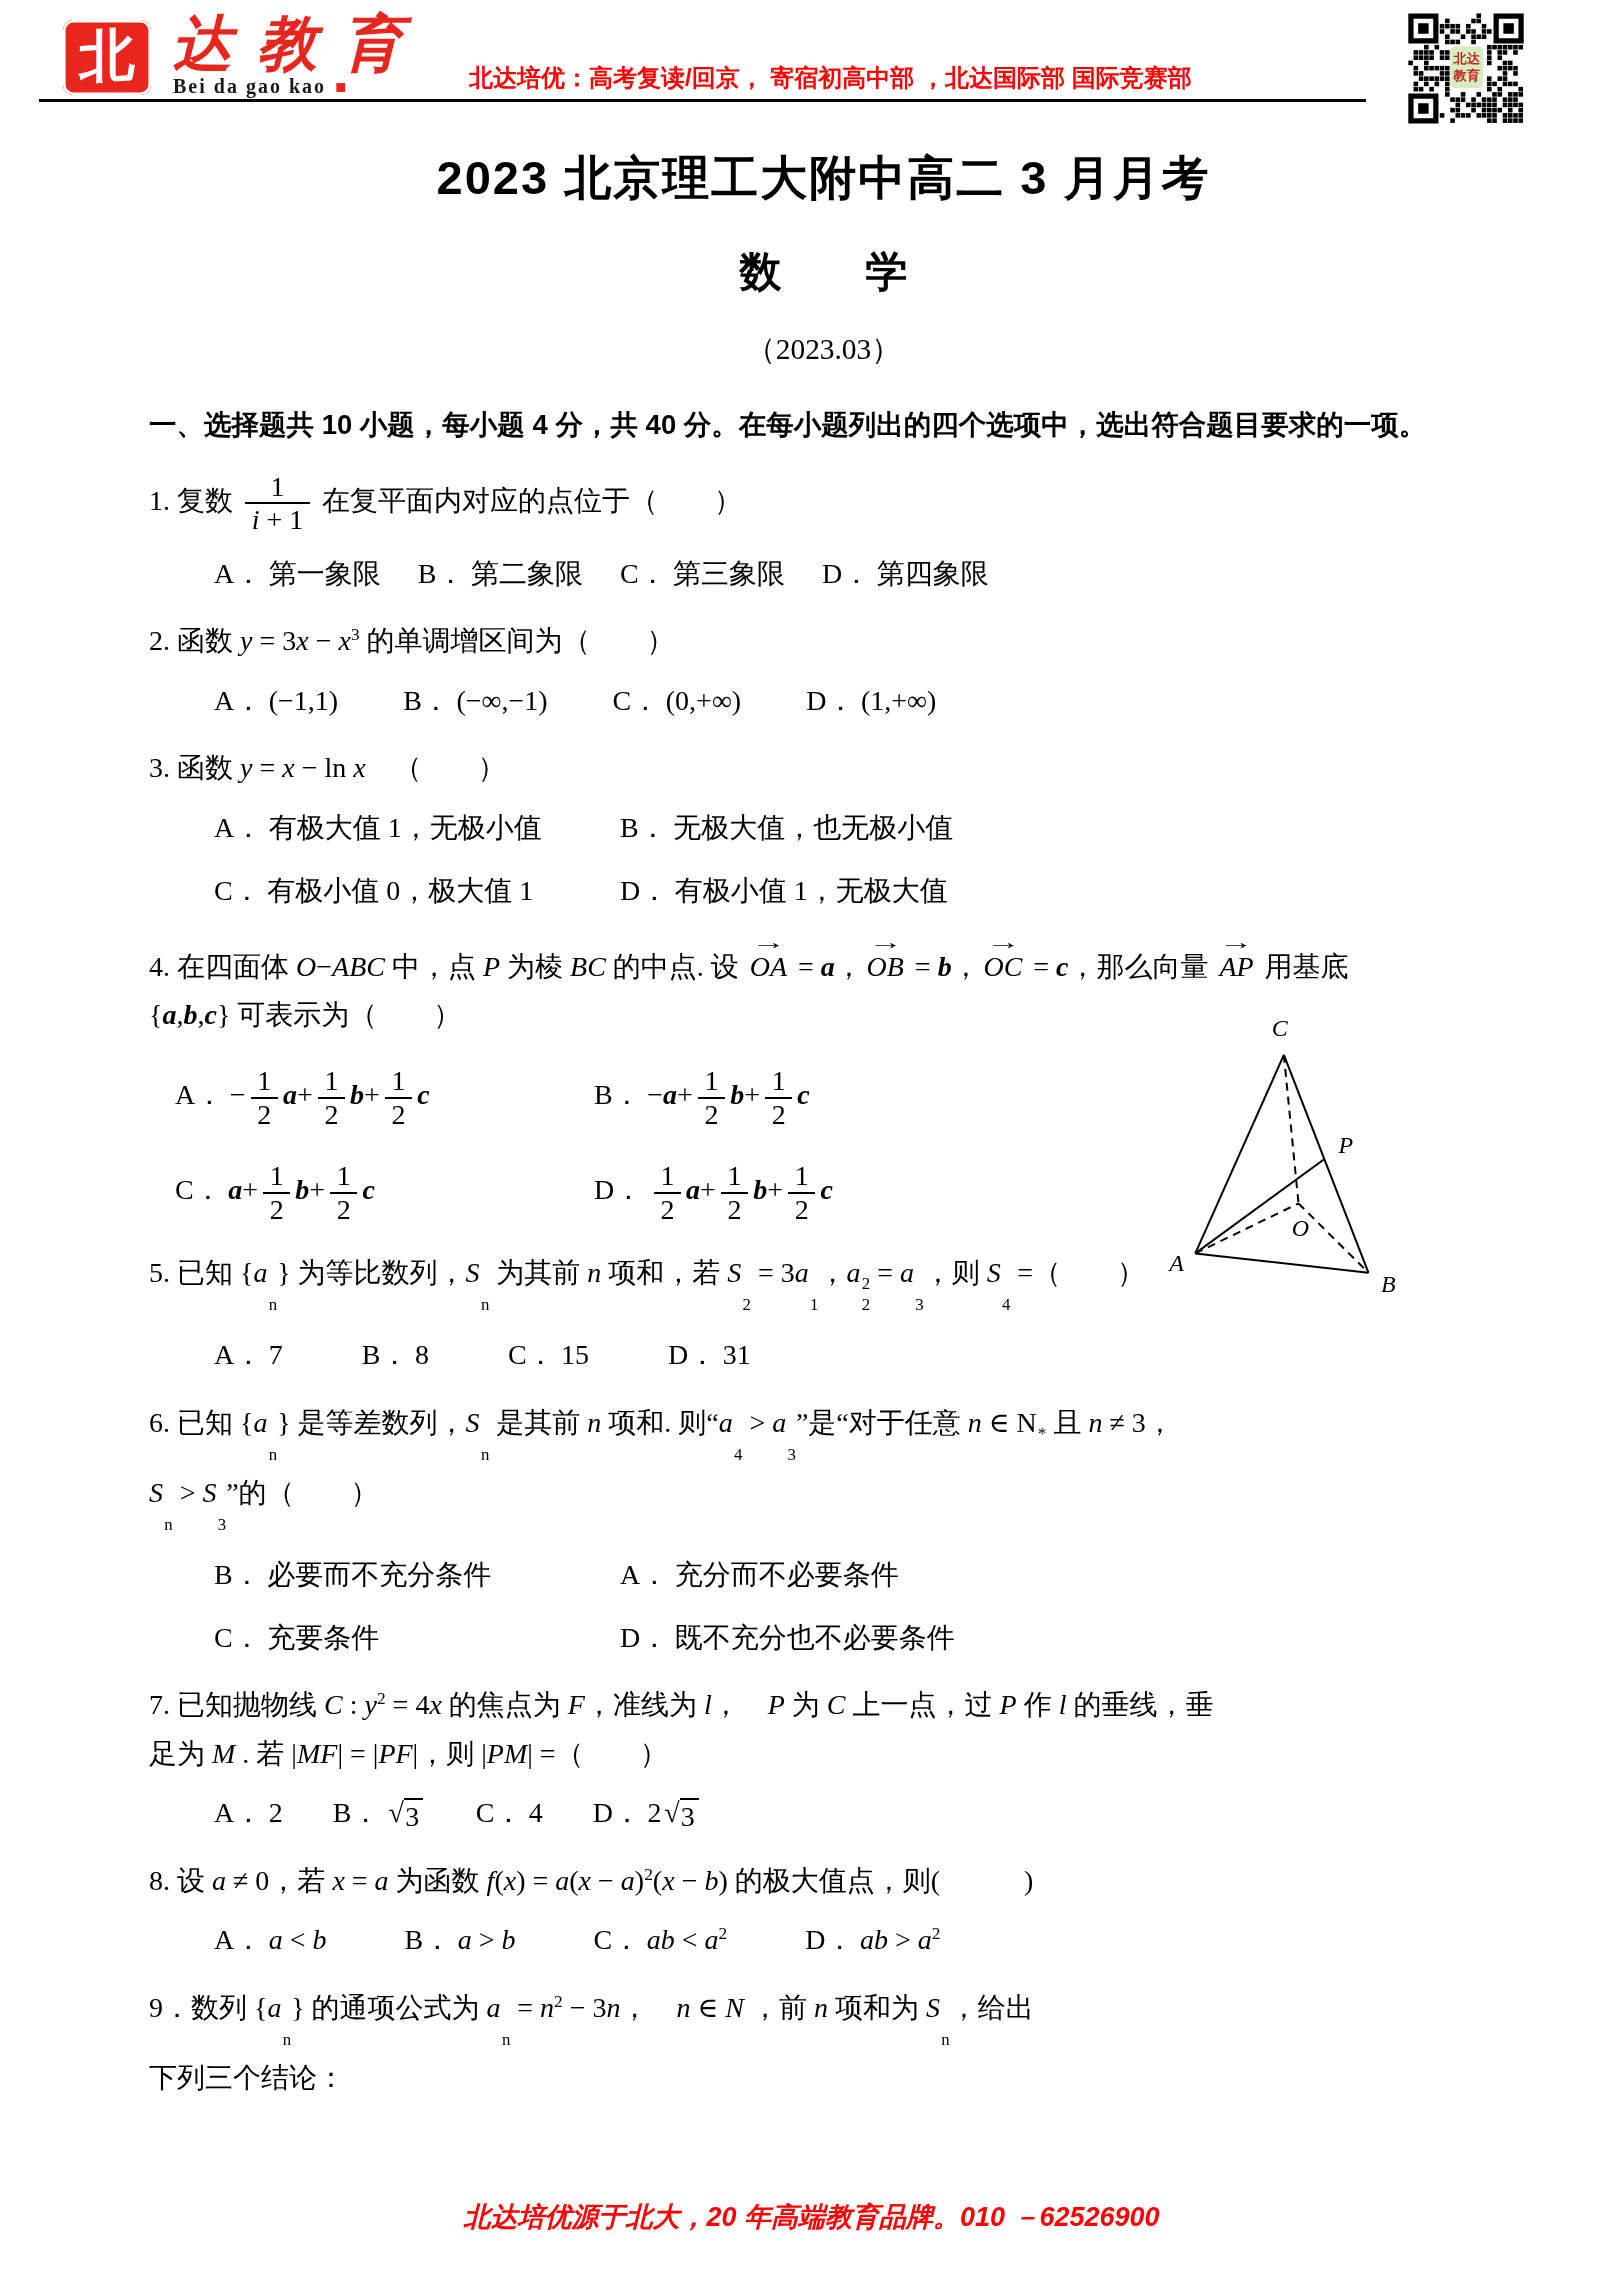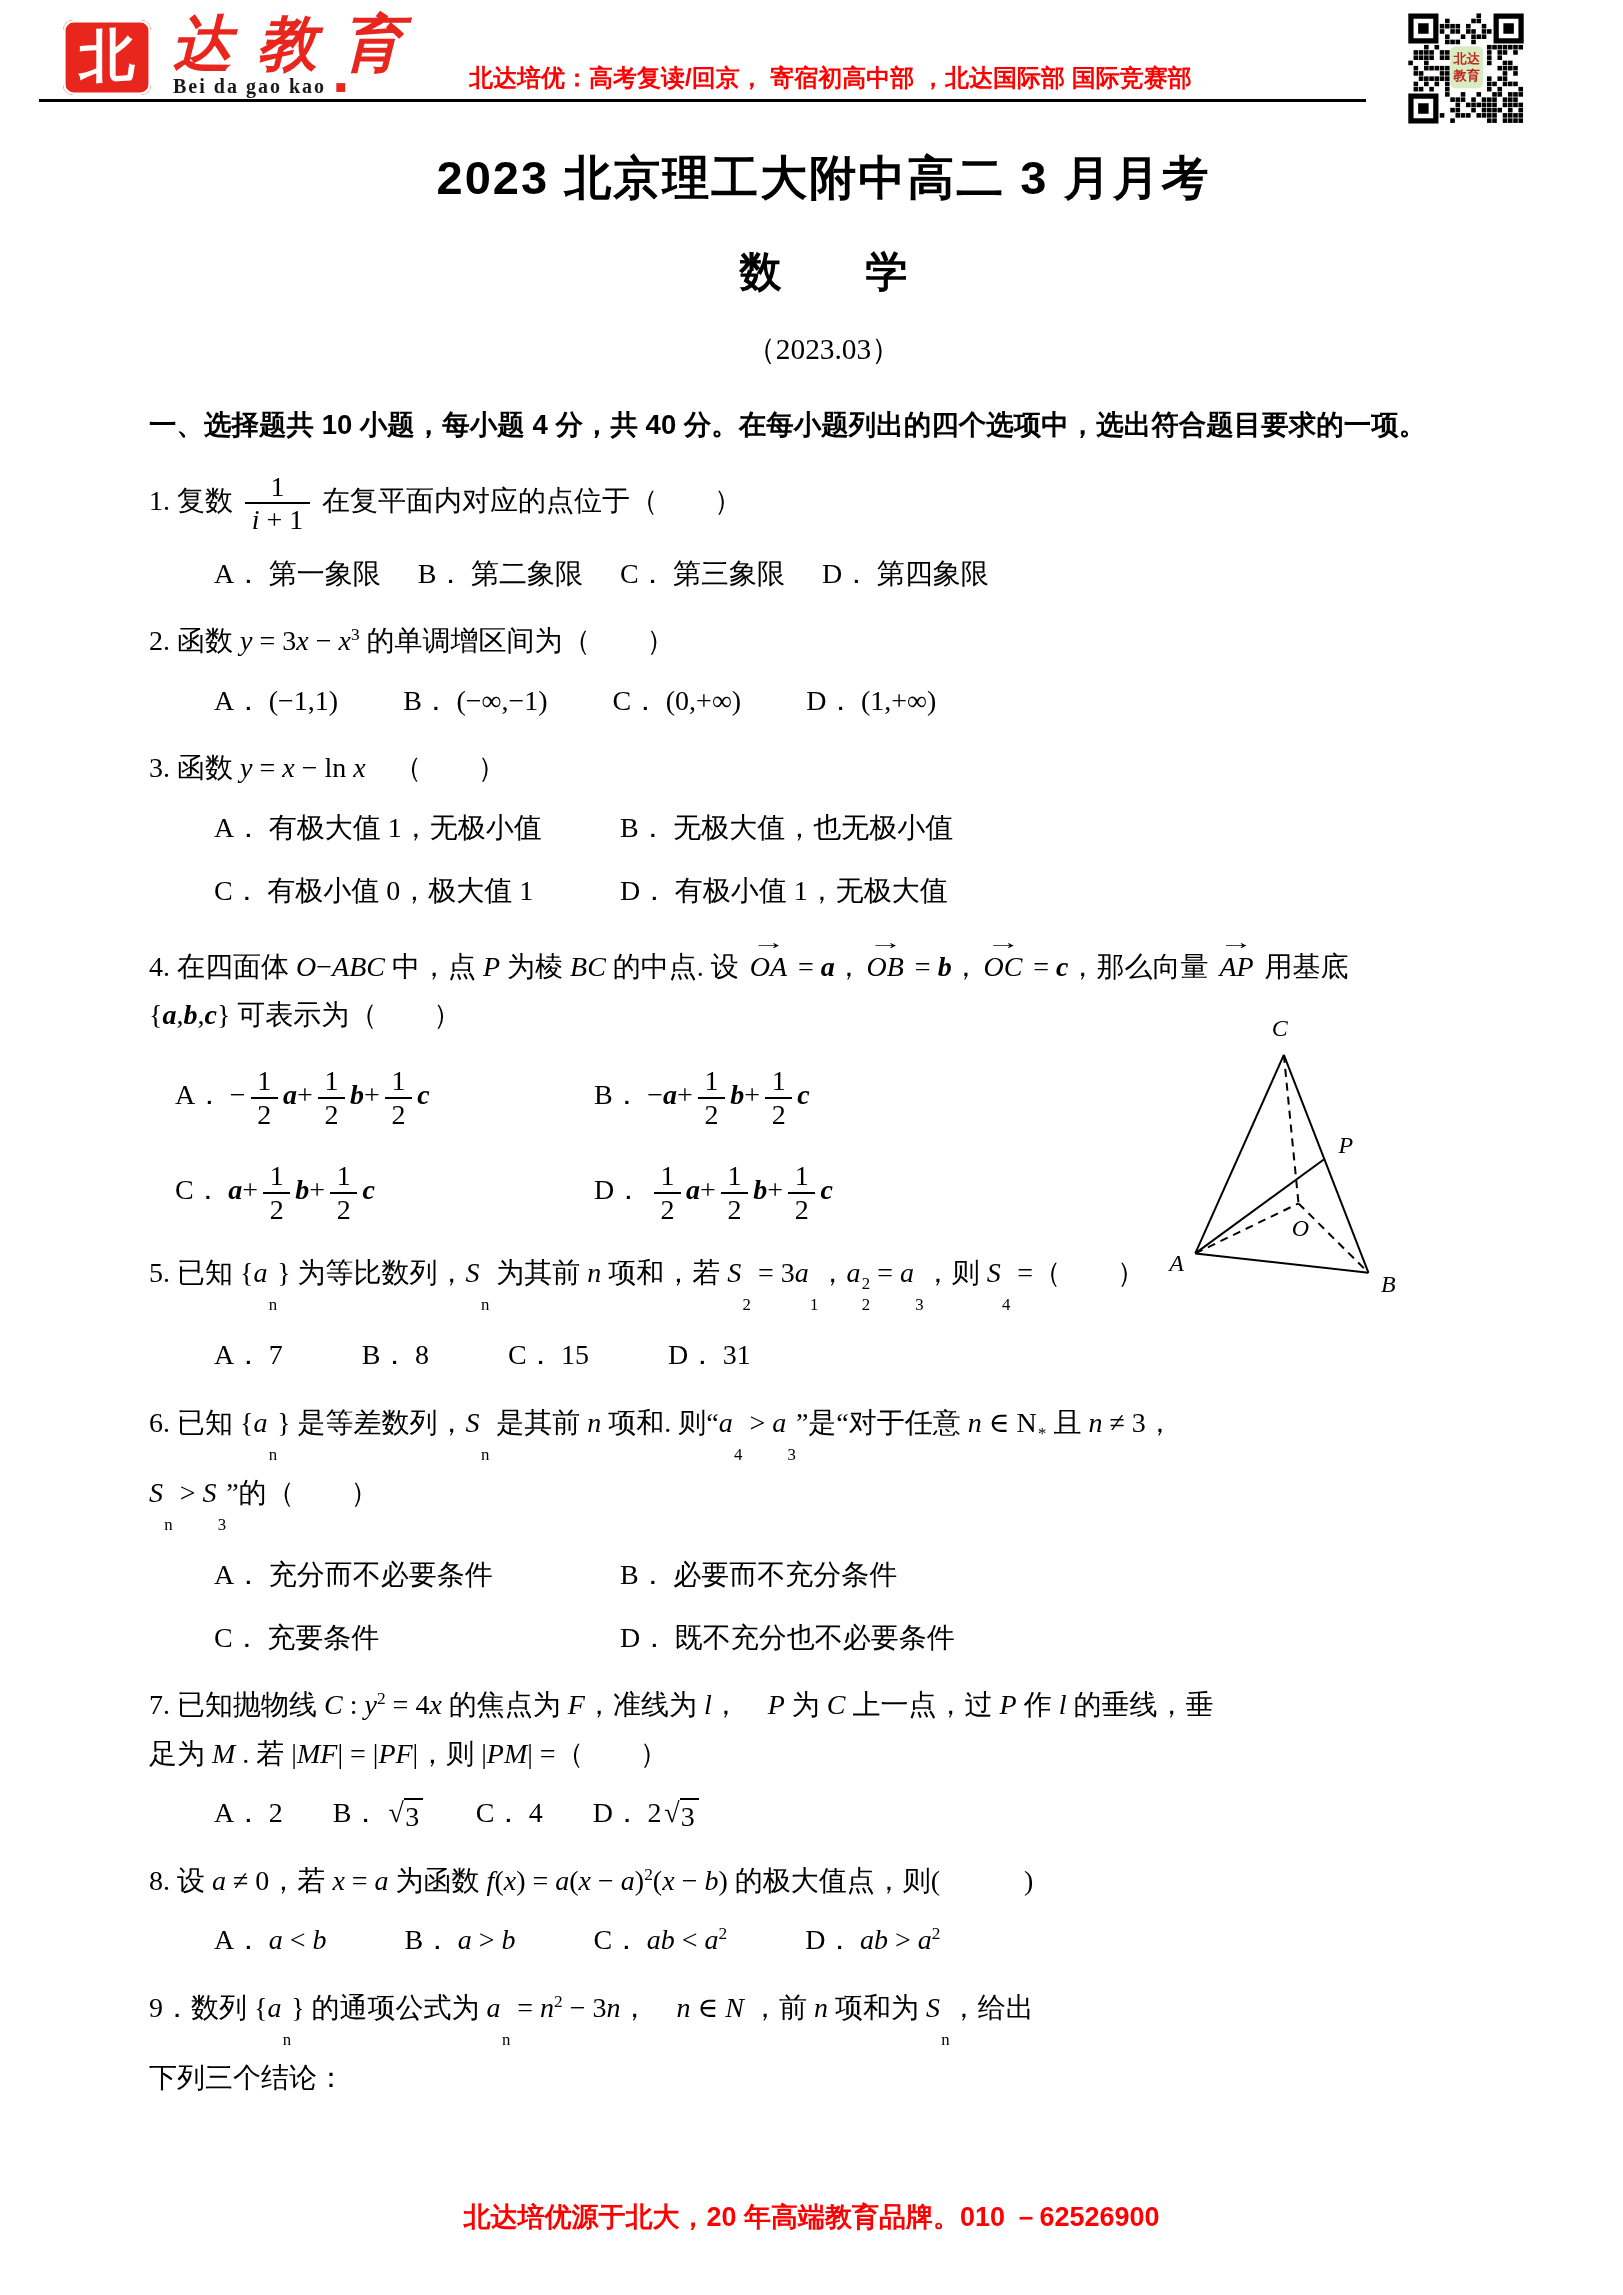--- a/index.html
+++ b/index.html
@@ -88,21 +88,21 @@
   .sqrt{display:inline-flex;align-items:flex-start;margin:0 2.6px;}
   .sqrt .sg{line-height:1.05;}
   .sqrt .rd{border-top:2px solid #000;line-height:1.05;padding:1.3px 3.9px 0 1.3px;}
   
   .fig{position:absolute;right:41px;top:63px;width:293px;height:301px;}
   .fig text{font-size:36px;font-style:italic;font-family:"Liberation Serif","DejaVu Serif",serif;fill:#000;}
   
   .footer-slogan{
     position:absolute;left:0;width:100%;bottom:60px;text-align:center;
     color:red;font-size:27px;font-weight:bold;
-    font-family:"Liberation Sans","DejaVu Sans",sans-serif;white-space:nowrap;
+    font-family:"Liberation Sans","DejaVu Sans",sans-serif;white-space:nowrap;font-style:italic;
   }
   .page-number{position:absolute;left:0;width:100%;bottom:14.4px;text-align:center;font-size:24px;}
 </style>
 </head>
 <body>
 
 <div class="page">
 
   <div class="hdr">
     <div class="seal">
@@ -392,22 +392,22 @@
                 <span class="dn">&nbsp;</span>
               </span></span><span class="mx"> 且 </span><span class="mi">n</span><span class="mx"> ≠ 3，</span></div>
           <div class="q-line"><span><span class="ssbase">S</span><span class="ss">
                 <span class="up">&nbsp;</span>
                 <span class="dn">n</span>
               </span></span><span class="mx"> &gt; </span><span><span class="ssbase">S</span><span class="ss">
                 <span class="up">&nbsp;</span>
                 <span class="dn">3</span>
               </span></span><span class="mx">”的（　　）</span></div>
           <div class="options-grid">
+            <span class="opt"><span class="opt-label">B．</span><span class="mx">必要而不充分条件</span></span>
             <span class="opt"><span class="opt-label">A．</span><span class="mx">充分而不必要条件</span></span>
-            <span class="opt"><span class="opt-label">B．</span><span class="mx">必要而不充分条件</span></span>
             <span class="opt"><span class="opt-label">C．</span><span class="mx">充要条件</span></span>
             <span class="opt"><span class="opt-label">D．</span><span class="mx">既不充分也不必要条件</span></span>
           </div>
         </div>
         <div class="question q7">
           <div class="q-line"><span class="mx">7. 已知抛物线 </span><span class="mi">C</span><span class="mx"> : </span><span class="mi">y</span><span class="msup">2</span><span class="mx"> = 4</span><span class="mi">x</span><span class="mx"> 的焦点为 </span><span class="mi">F</span><span class="mx">，准线为 </span><span class="mi">l</span><span class="mx">，　</span><span class="mi">P</span><span class="mx"> 为 </span><span class="mi">C</span><span class="mx"> 上一点，过 </span><span class="mi">P</span><span class="mx"> 作 </span><span class="mi">l</span><span class="mx"> 的垂线，垂</span></div>
           <div class="q-line"><span class="mx">足为 </span><span class="mi">M</span><span class="mx"> . 若 |</span><span class="mi">MF</span><span class="mx">| = |</span><span class="mi">PF</span><span class="mx">|，则 |</span><span class="mi">PM</span><span class="mx">| =（　　）</span></div>
           <div class="options-row" style="gap: 50px; text-align: right;">
             <span class="opt"><span class="opt-label">A．</span><span class="mx">2</span></span>
             <span class="opt"><span class="opt-label">B．</span><span class="sqrt">

